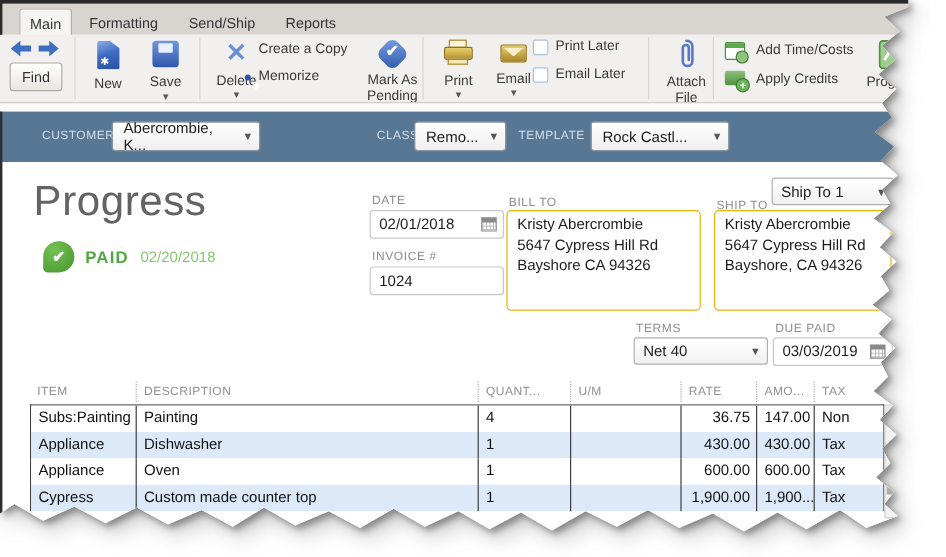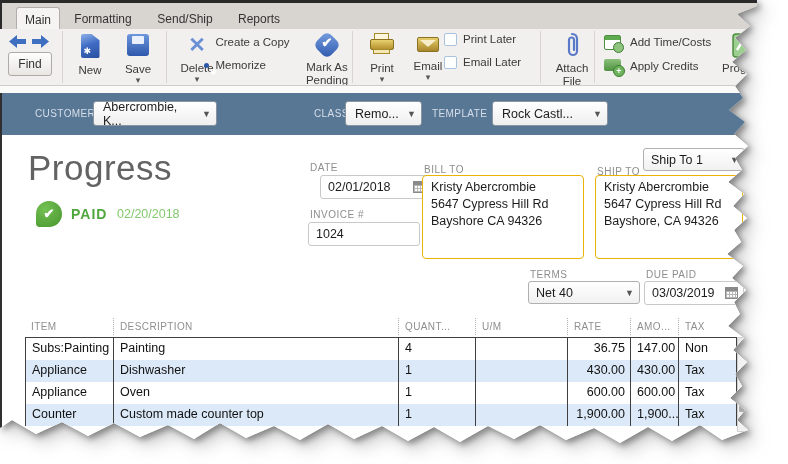--- a/index.html
+++ b/index.html
@@ -246,21 +246,21 @@
     </div>
   </div>
 
   <div class="bodyarea">
     <div class="inv-title">Progress</div>
     <div class="paid-badge"></div>
     <div class="paid-text">PAID</div>
     <div class="paid-date">02/20/2018</div>
 
     <div class="fld-label" style="left:310px; top:27px;">DATE</div>
-    <div class="field" style="left:308px; top:40px; width:112px;margin-left:12px;">
+    <div class="field" style="left:308px; top:40px; width:112px;">
       <span>02/01/2018</span>
           <span class="cal"></span>
     </div>
 
     <div class="fld-label" style="left:310px; top:74px;">INVOICE #</div>
     <div class="field" style="left:308px; top:87px; width:112px;">
       <span>1024</span>
     </div>
 
     <div class="fld-label" style="left:424px; top:29px;">BILL TO</div>
@@ -319,21 +319,21 @@
           <div class="trow">
             <div class="tcell c-item">Appliance</div>
             <div class="tcell c-description">Oven</div>
             <div class="tcell c-quantity">1</div>
             <div class="tcell c-um"></div>
             <div class="tcell c-rate">600.00</div>
             <div class="tcell c-amount">600.00</div>
             <div class="tcell c-tax">Tax</div>
           </div>
           <div class="trow alt">
-            <div class="tcell c-item">Counter</div>
+            <div class="tcell c-item">Cypress</div>
             <div class="tcell c-description">Custom made counter top</div>
             <div class="tcell c-quantity">1</div>
             <div class="tcell c-um"></div>
             <div class="tcell c-rate">1,900.00</div>
             <div class="tcell c-amount">1,900...</div>
             <div class="tcell c-tax">Tax</div>
           </div>
         </div>
 
     <div class="vscroll">

